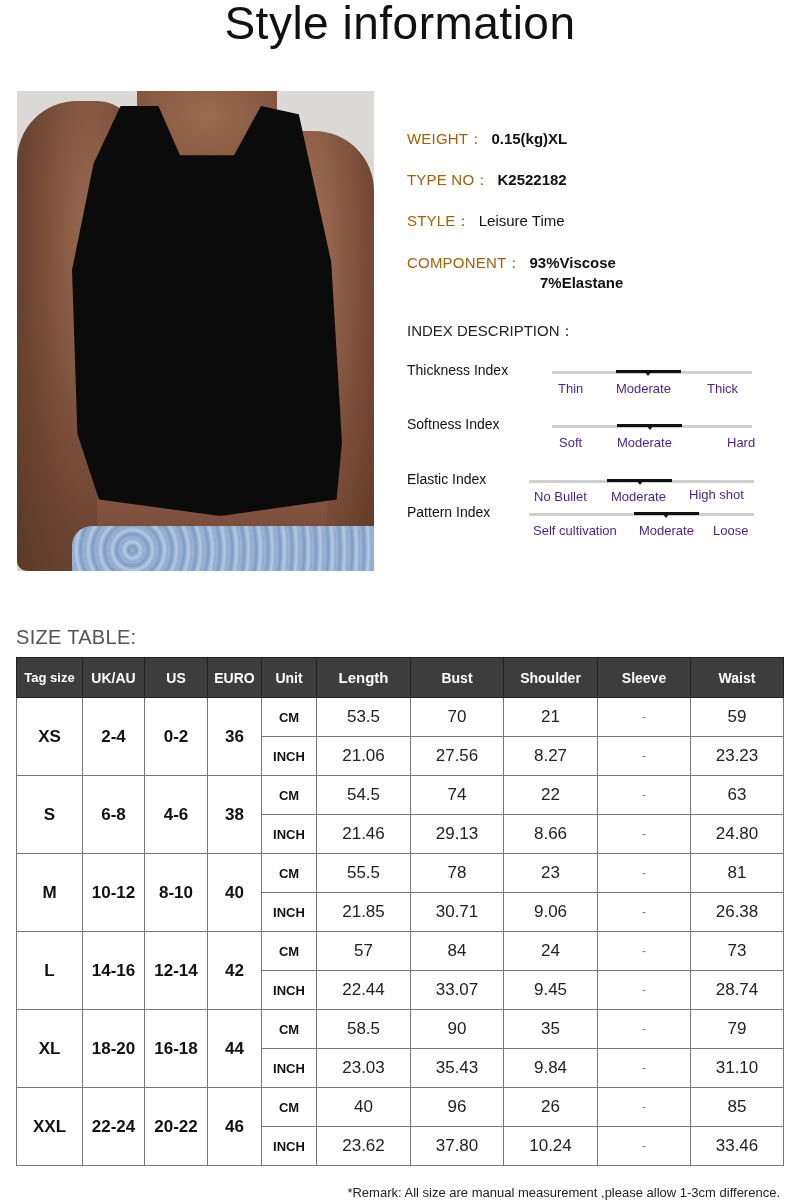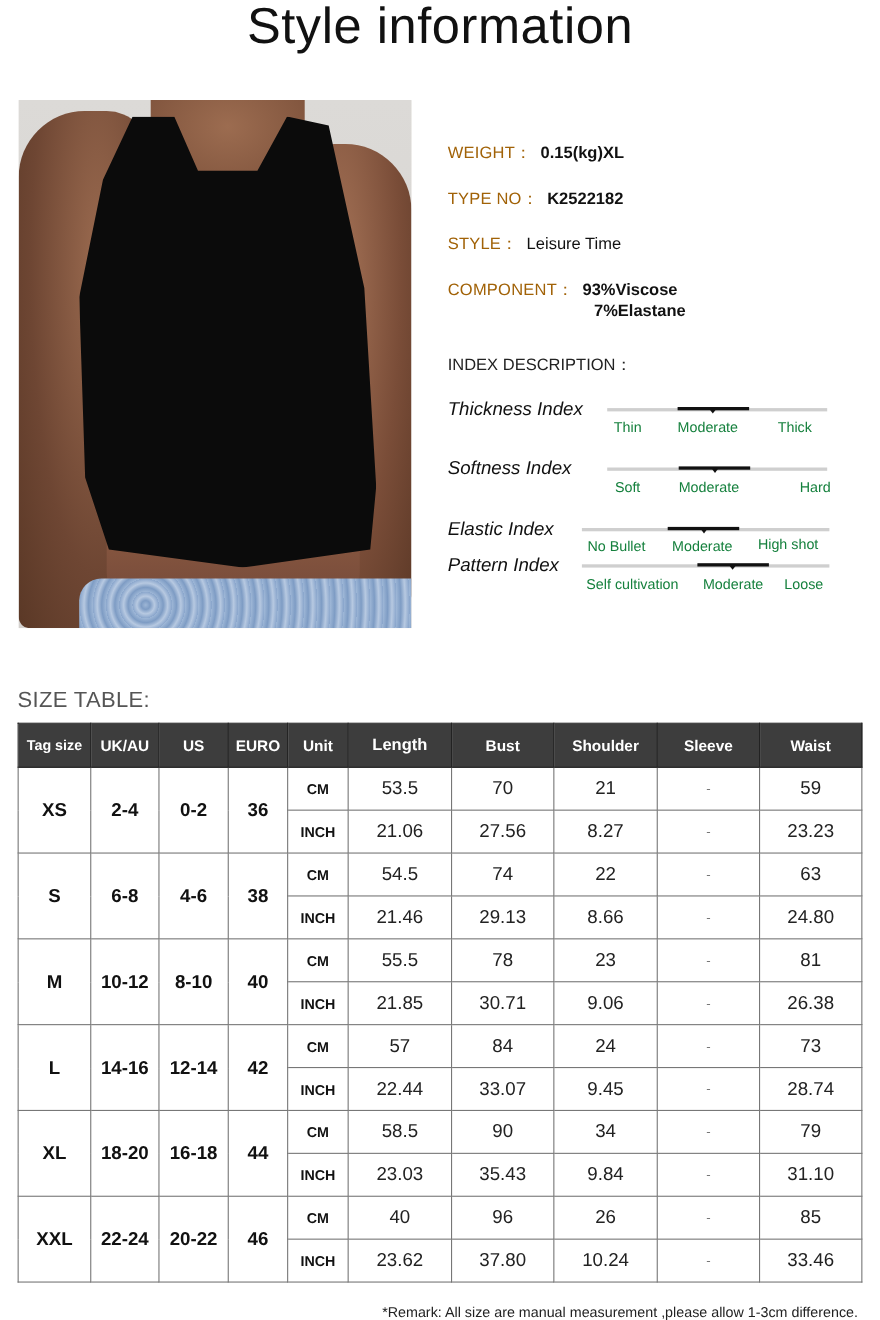--- a/index.html
+++ b/index.html
@@ -41,26 +41,26 @@
   
   .info { position:absolute; left:407px; top:0; width:380px; }
   .info-row { position:absolute; left:0; white-space:nowrap; font-size:15px; }
   .info-label { color:#a16207; font-weight:400; letter-spacing:0.2px;margin-top:13px; }
   .info-value { font-weight:700; color:#111; margin-left:8px; }
   .comp-2 { position:absolute; font-weight:700; font-size:15px; color:#111; white-space:nowrap; }
 
   .idx-title { position:absolute; left:407px; top:322px; font-size:15px; color:#222; }
 
   .index { position:absolute; left:407px; width:360px; height:46px; }
-  .index .name { position:absolute; left:0; top:0; font-size:17px; color:#111; white-space:nowrap;font-style:italic; }
+  .index .name { position:absolute; left:0; top:0; font-size:14px; color:#111; white-space:nowrap; }
   .index .track { position:absolute; height:3px; background:#cfcfcf; top:9px; }
   .index .mark { position:absolute; height:3px; background:#111; top:8px; }
   .index .tick { position:absolute; top:10px; width:0; height:0;
     border-left:3px solid transparent; border-right:3px solid transparent; border-top:4px solid #111; }
-  .index .opt { position:absolute; top:19px; font-size:13px; color:#15803d; white-space:nowrap; }
+  .index .opt { position:absolute; top:19px; font-size:13px; color:#4c1d95; white-space:nowrap; }
 
   .size-label { position:absolute; left:16px; top:626px; font-size:20px; color:#555; letter-spacing:0.3px; }
 
   table.sizes {
     position:absolute; left:16px; top:657px; width:767px; border-collapse:collapse;
     table-layout: fixed;
   }
   table.sizes th {
     background:#3d3d3d; color:#fff; font-weight:700; font-size:14px; height:40px;
     border:1px solid #222; text-align:center; white-space:nowrap;
@@ -264,21 +264,21 @@
     </tr>
 
     <tr>
       <td rowspan="2" class="grp">XL</td>
       <td rowspan="2" class="grp">18-20</td>
       <td rowspan="2" class="grp">16-18</td>
       <td rowspan="2" class="grp">44</td>
       <td class="unit">CM</td>
       <td class="num">58.5</td>
       <td class="num">90</td>
-      <td class="num">34</td>
+      <td class="num">35</td>
       <td class="dash">-</td>
       <td class="num">79</td>
     </tr>
     <tr>
       <td class="unit">INCH</td>
       <td class="num">23.03</td>
       <td class="num">35.43</td>
       <td class="num">9.84</td>
       <td class="dash">-</td>
       <td class="num">31.10</td>

